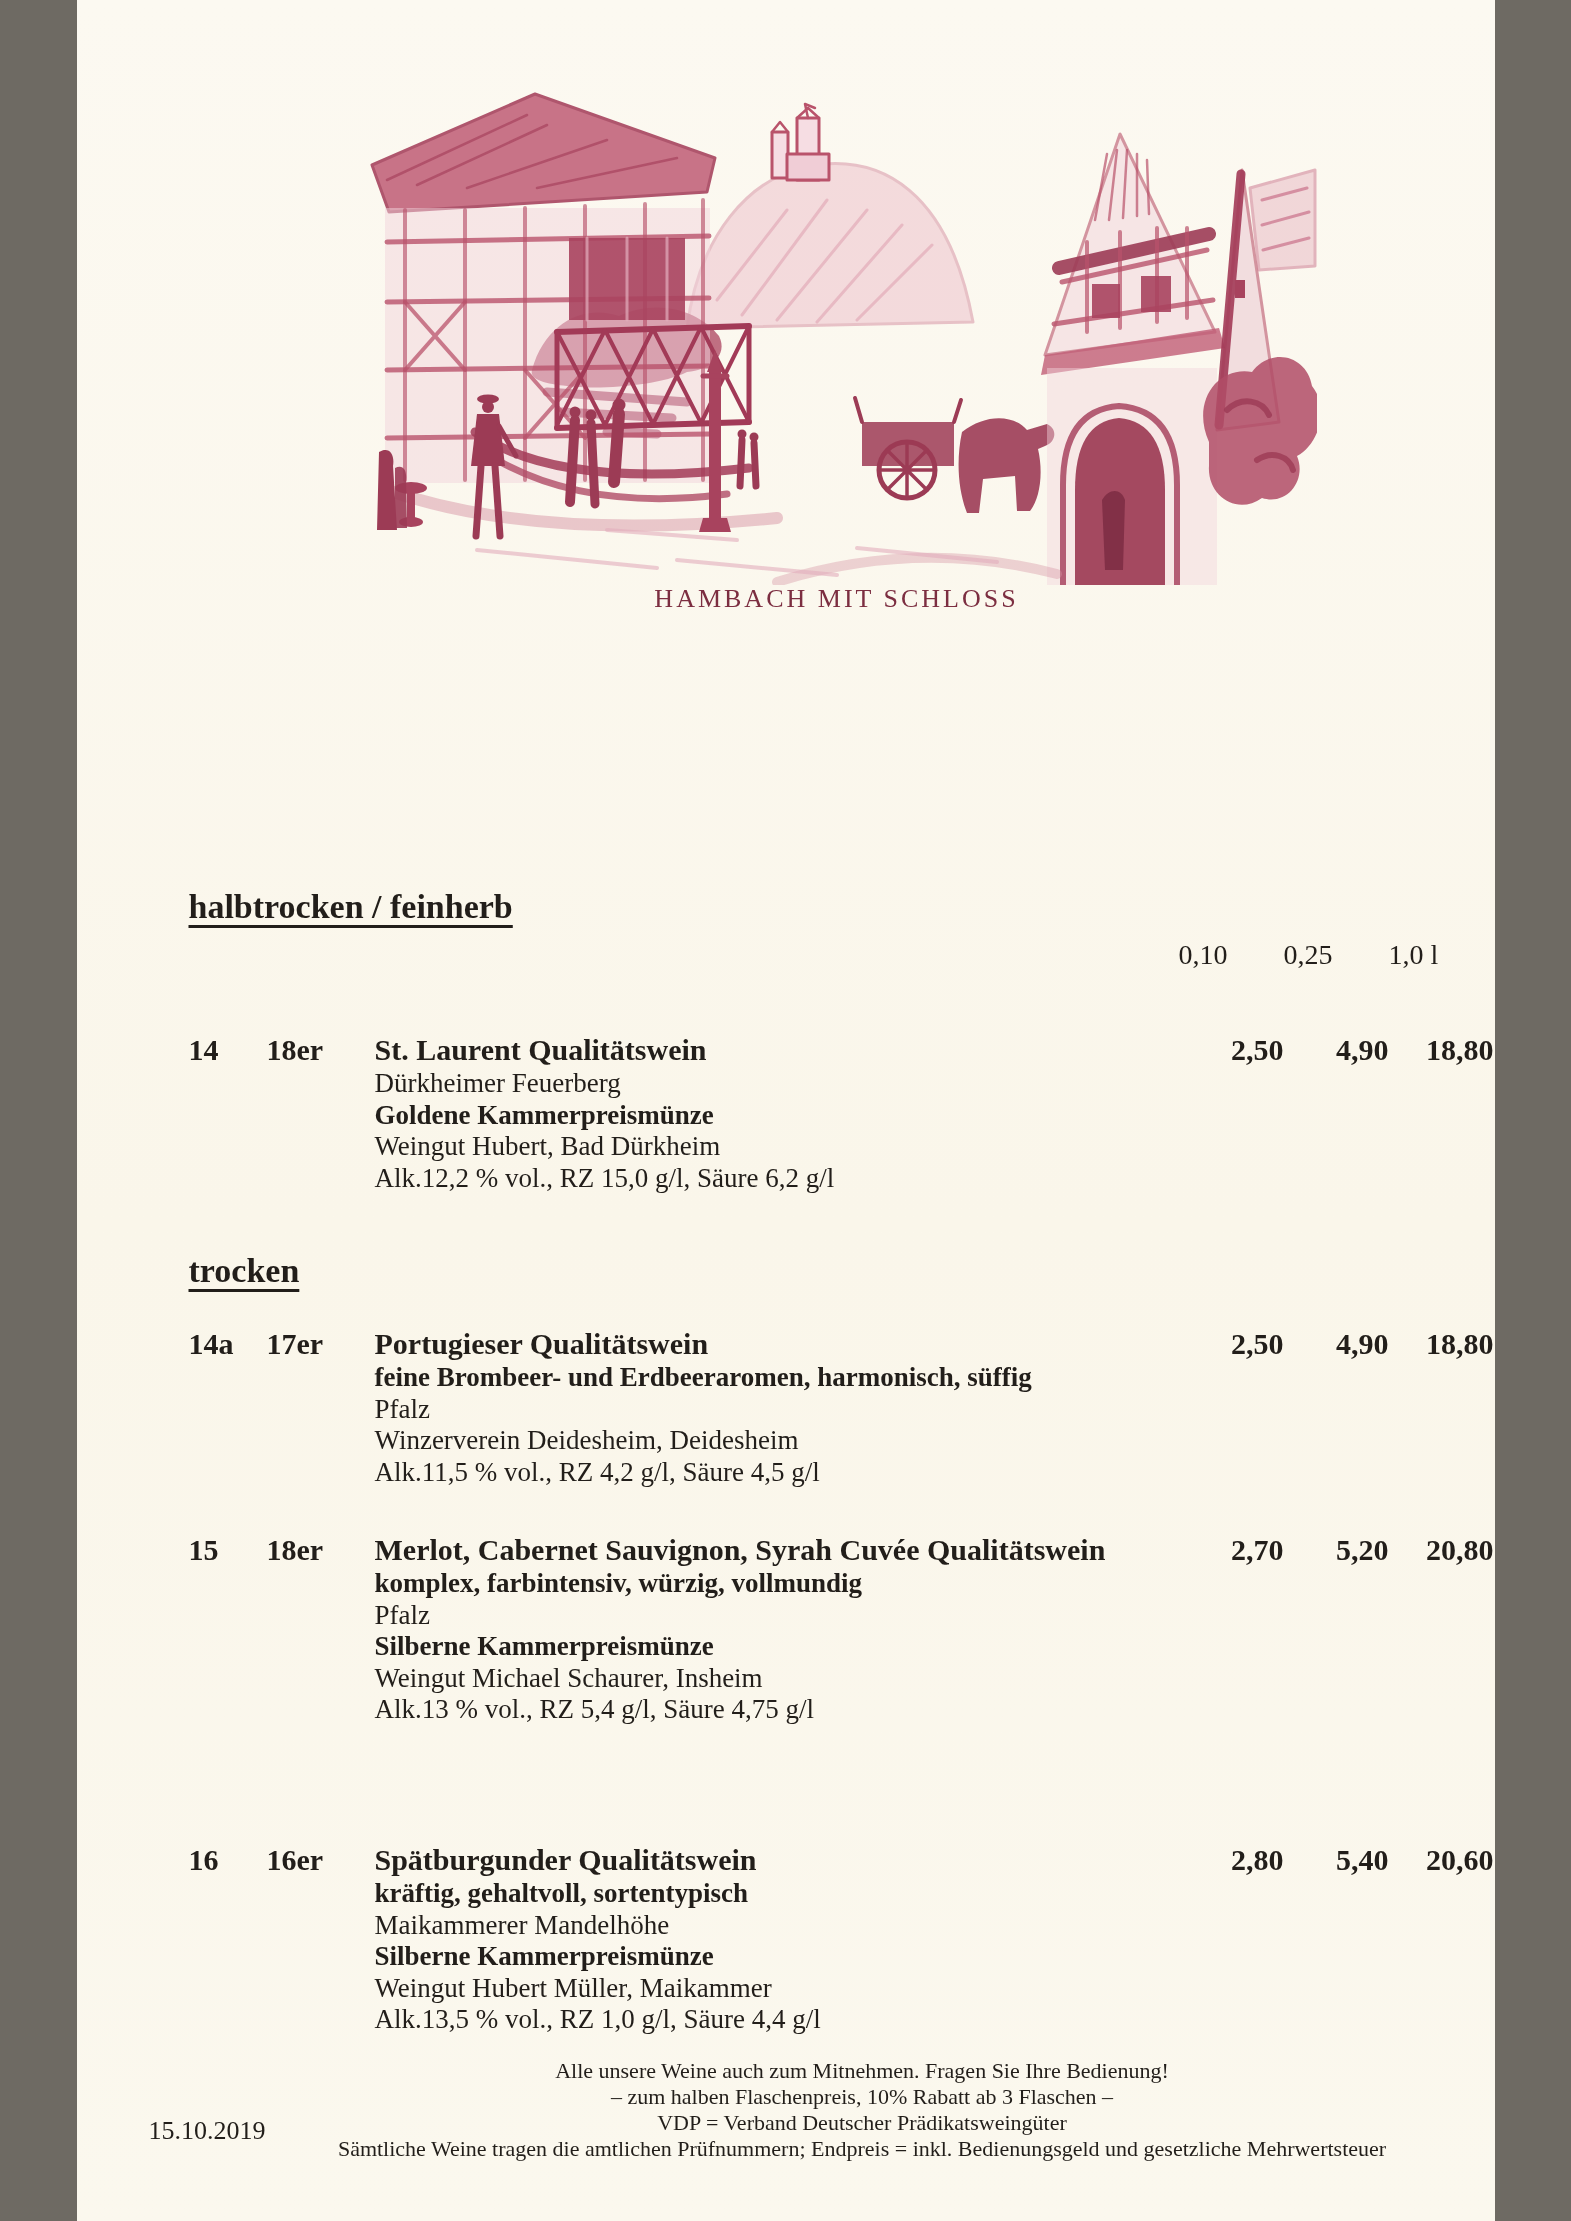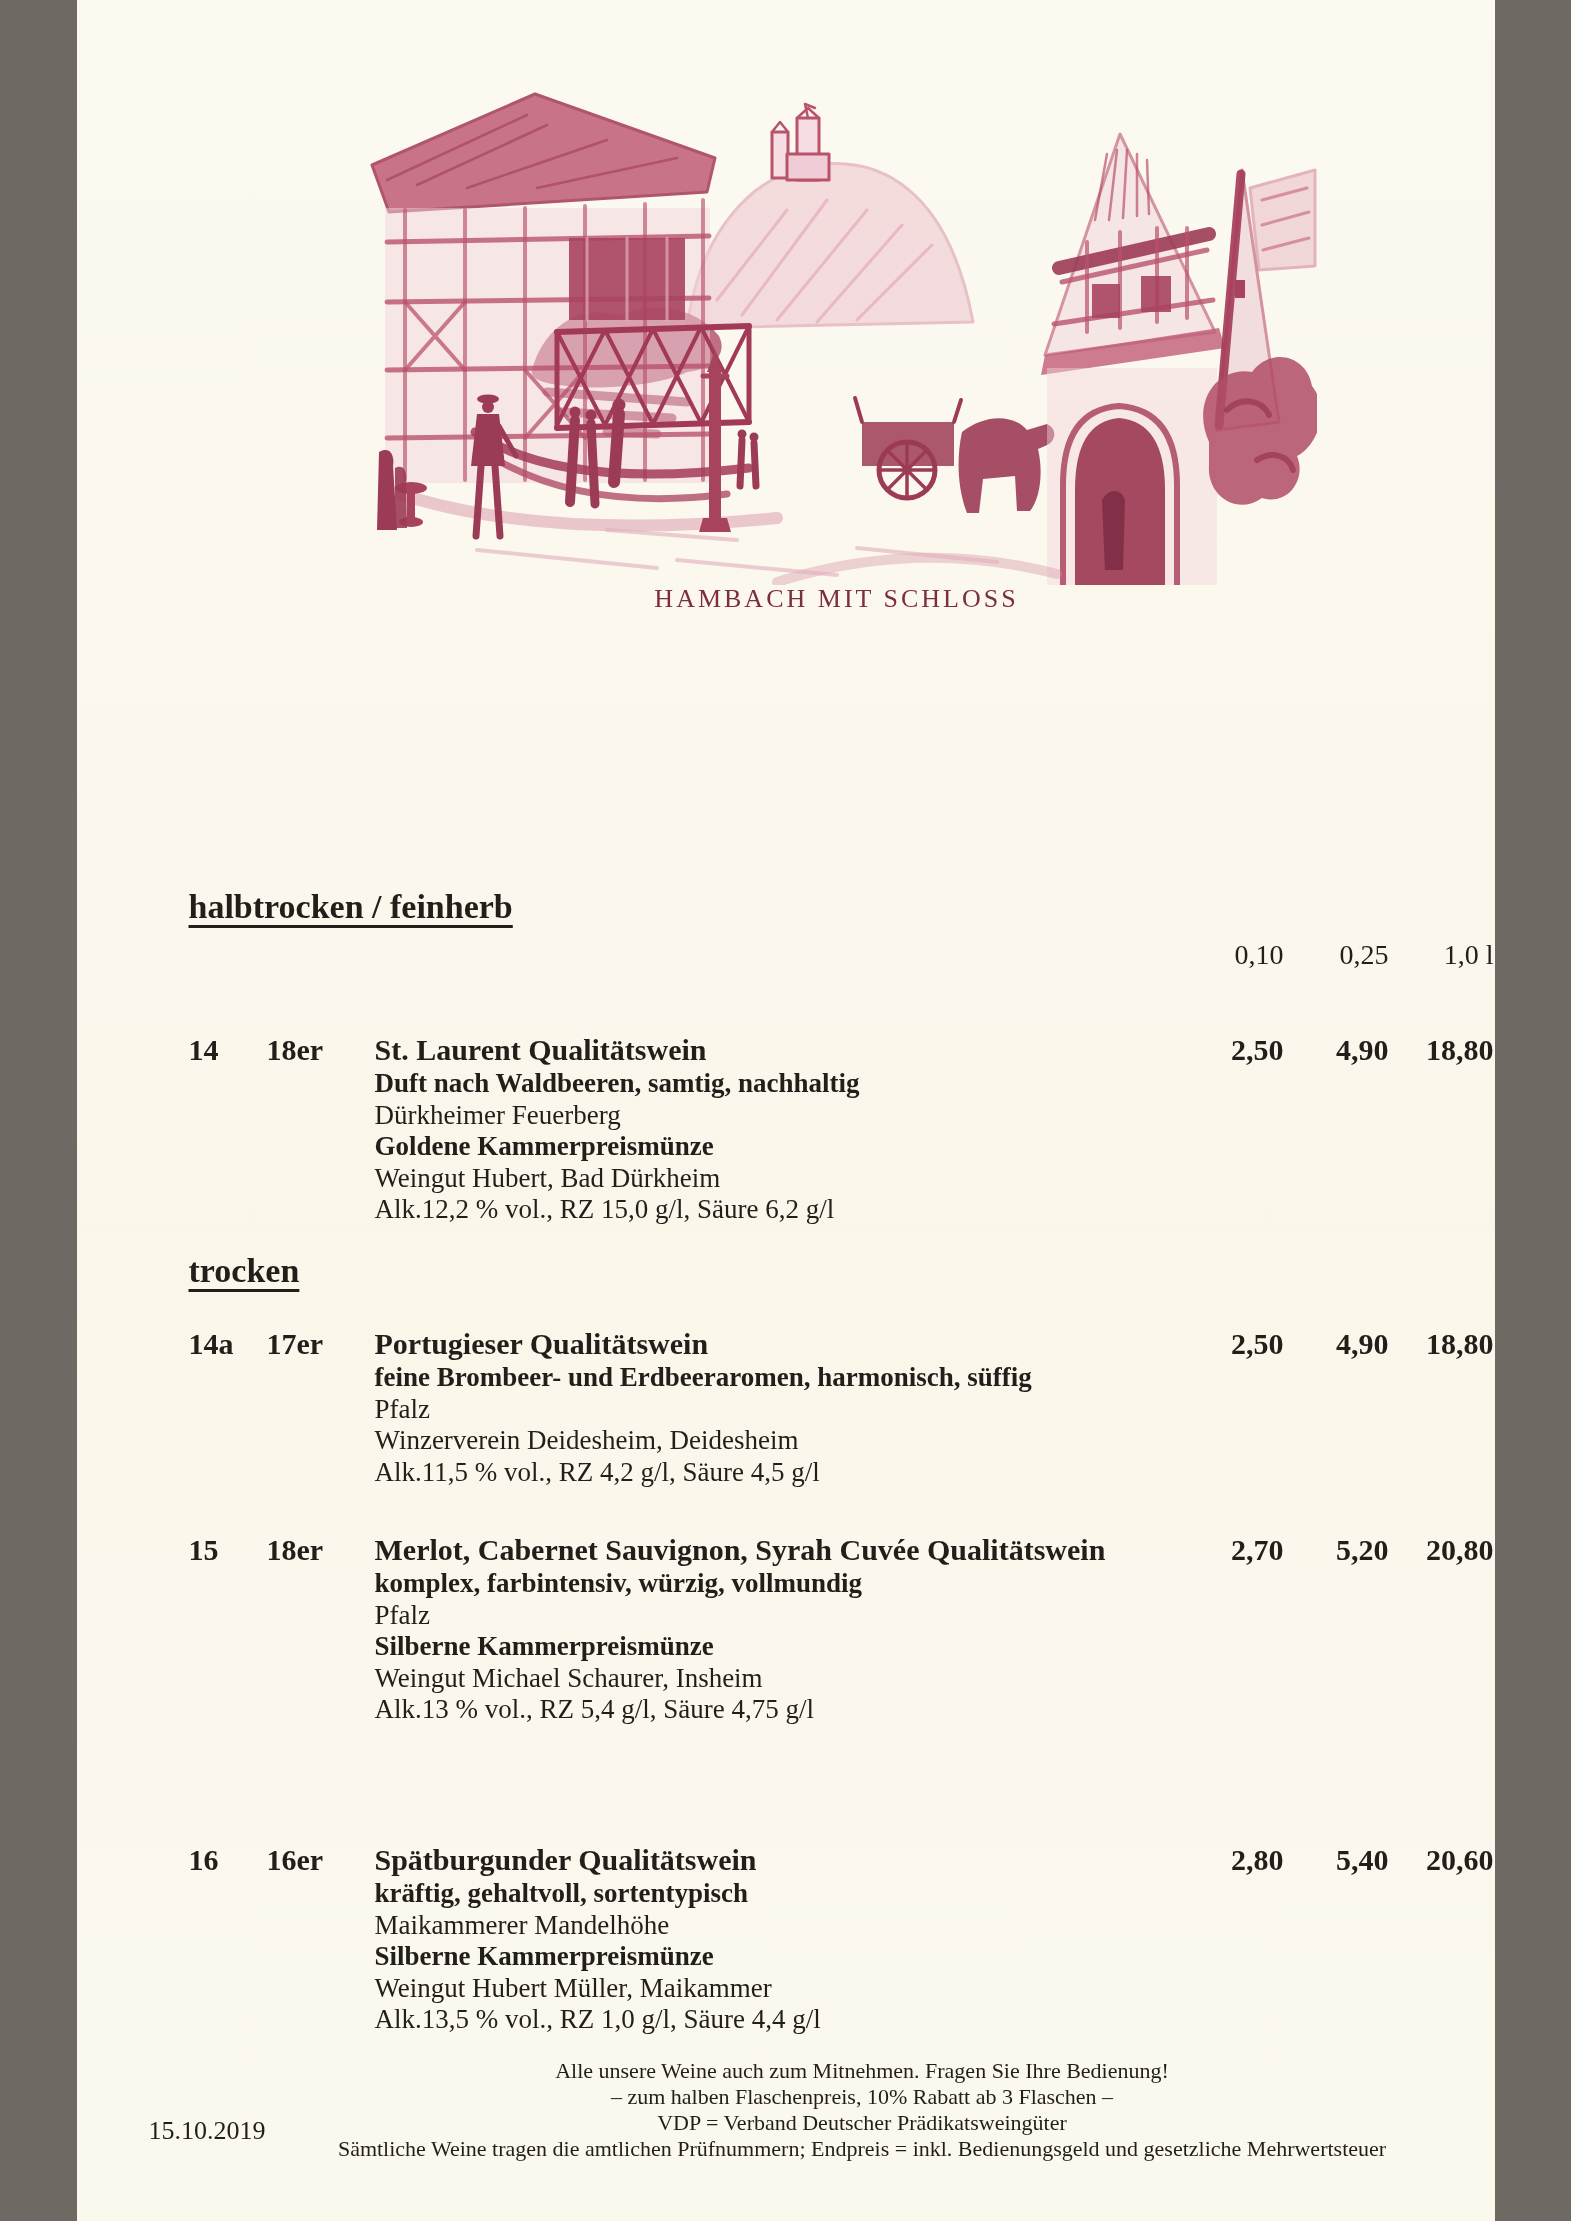--- a/index.html
+++ b/index.html
@@ -23,21 +23,21 @@
   .sec{
     position:absolute;left:112px;font-size:34px;
     text-decoration:underline;text-underline-offset:7px;text-decoration-thickness:2.5px;font-weight:bold;
   }
   .sec.s1{top:888px}
   .sec.s2{top:1252px}
   .price-head{
     position:absolute;left:112px;top:939px;width:1305px;display:grid;
     grid-template-columns:990px 105px 105px 105px;font-size:28px;
   }
-  .price-head span{text-align:right;}
+  .price-head span{text-align:left;}
   .wine{
     position:absolute;left:112px;width:1305px;display:grid;
     grid-template-columns:78px 108px 804px 105px 105px 105px;
     align-items:baseline;
   }
   .wine.w14{top:1032px}
   .wine.w14a{top:1326px}
   .wine.w15{top:1532px}
   .wine.w16{top:1842px}
   .wine .num,.wine .vin,.wine .name,.wine .price{
@@ -182,21 +182,20 @@
     <span>1,0 l</span>
   </div>
 
   <div class="wine w14">
     <span class="num">14</span>
     <span class="vin">18er</span>
     <span class="name">St. Laurent Qualitätswein</span>
     <span class="price">2,50</span>
     <span class="price">4,90</span>
     <span class="price">18,80</span>
-    <span class="line bold">Duft nach Waldbeeren, samtig, nachhaltig</span>
     <span class="line">Dürkheimer Feuerberg</span>
     <span class="line bold">Goldene Kammerpreismünze</span>
     <span class="line">Weingut Hubert, Bad Dürkheim</span>
     <span class="line">Alk.12,2 % vol., RZ 15,0 g/l, Säure 6,2 g/l</span>
   </div>
 
   <div class="sec s2">trocken</div>
 
   <div class="wine w14a">
     <span class="num">14a</span>

